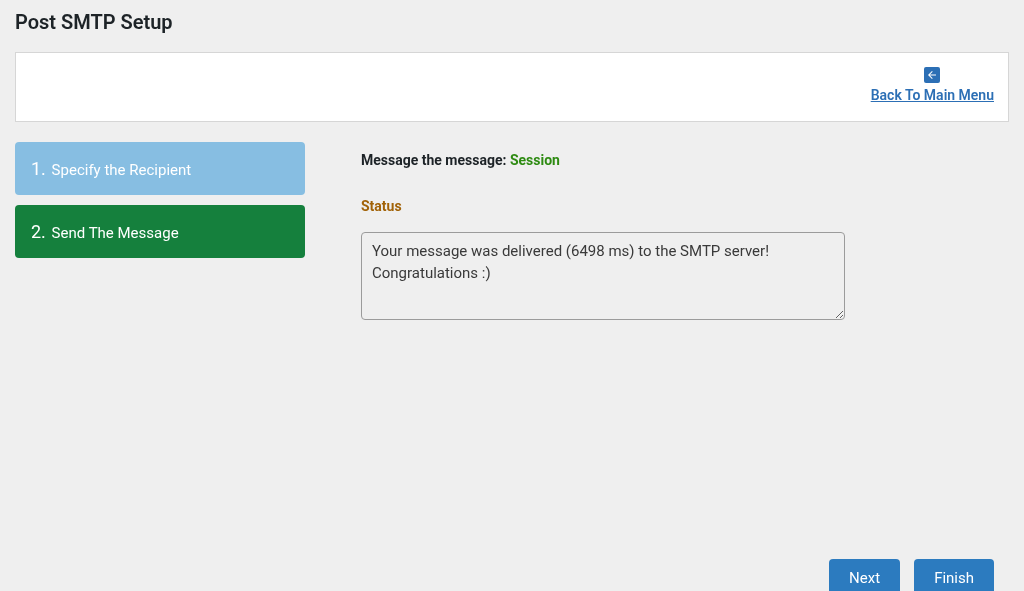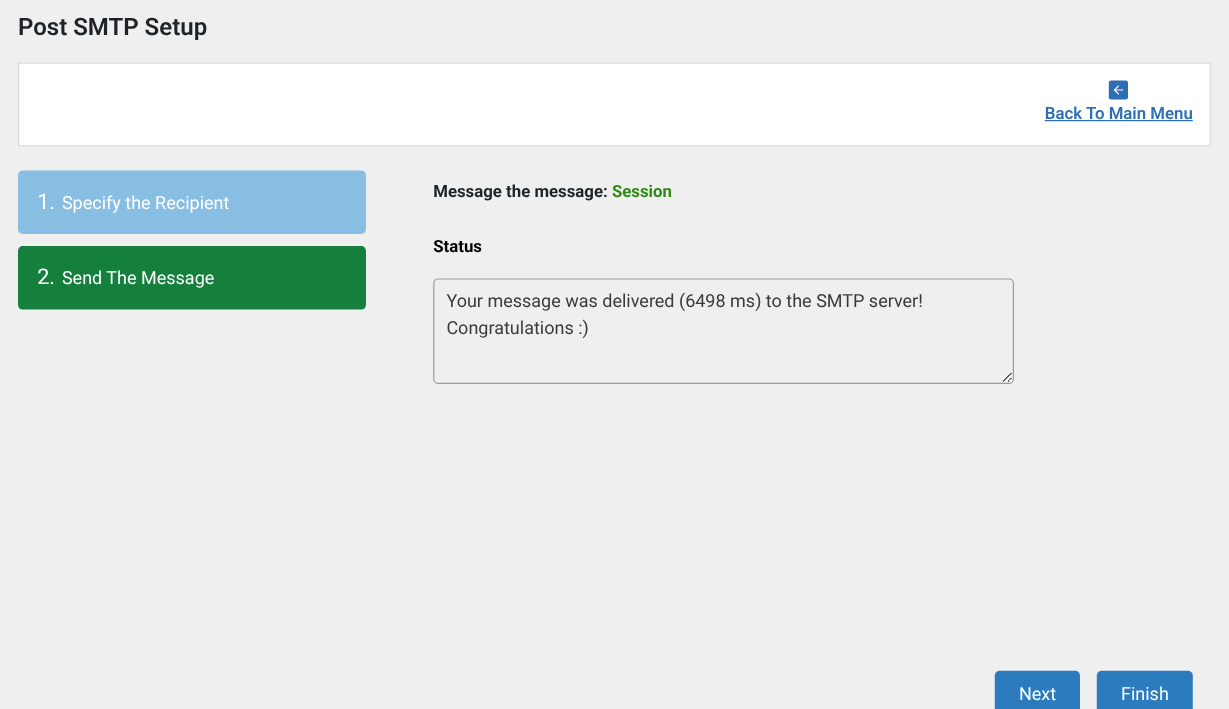--- a/index.html
+++ b/index.html
@@ -124,21 +124,21 @@
     font-weight: 700;
     color: #1d2327;
   }
   .status-line .succ {
     color: #2e8b12;
   }
 
   .status-label {
     font-size: 14px;
     font-weight: 700;
-    color: #000000;
+    color: #a16207;
     margin-top: 30px;
   }
 
   textarea.status-box {
     margin-top: 18px;
     width: 484px;
     height: 88px;
     resize: both;
     border: 1px solid #9b9b9b;
     border-radius: 4px;

